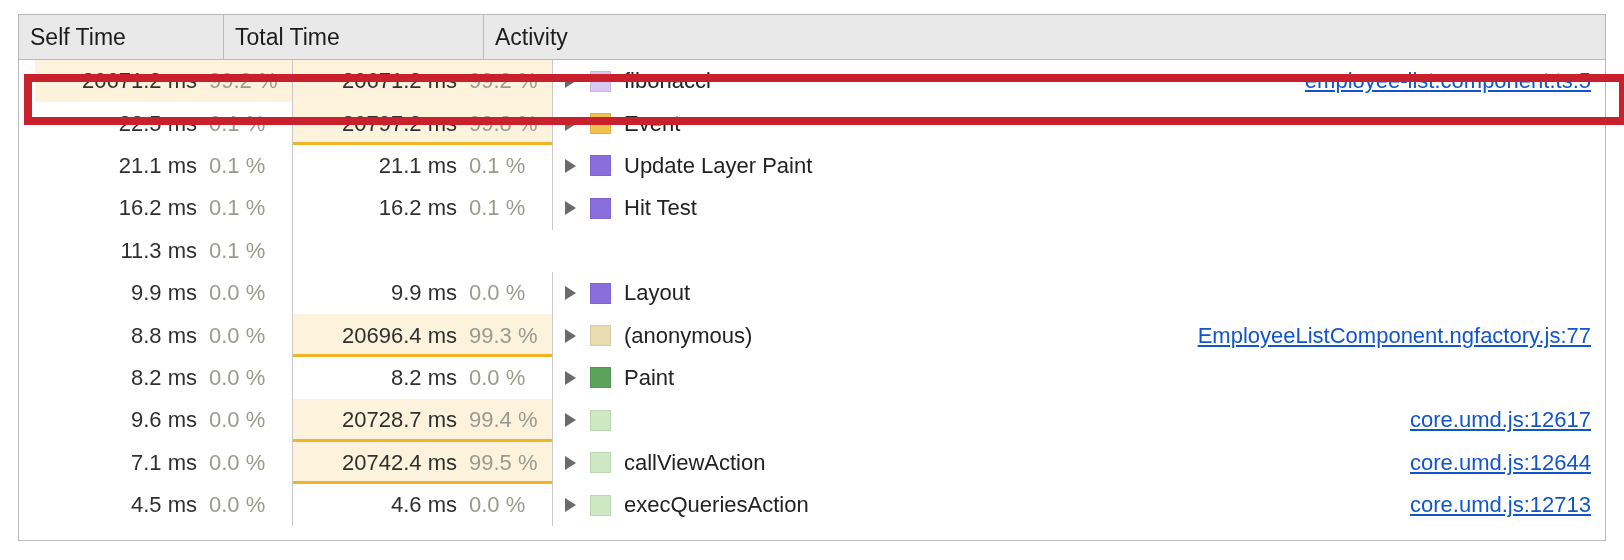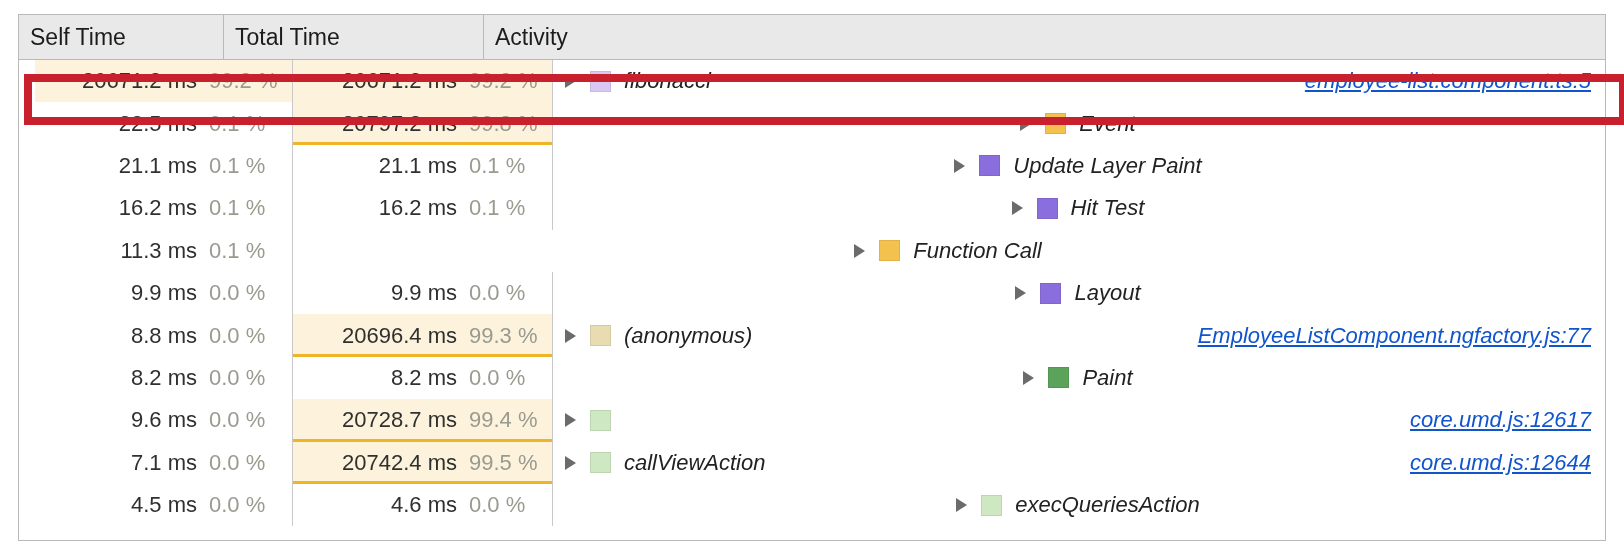--- a/index.html
+++ b/index.html
@@ -96,26 +96,25 @@
   .pct {
     color: #9a9a8f;
     width: 74px;
     text-align: left;
     margin-left: 12px;
   }
 
   
   .cell.act {
     flex: 1;
-    justify-content: center;
+    justify-content: flex-start;
     padding-right: 14px;
     padding-left: 12px;
     border-right: none;
     overflow: hidden;
-    font-style: italic;
   }
   .tri {
     width: 0; height: 0;
     border-left: 11px solid #6b6b6b;
     border-top: 7.5px solid transparent;
     border-bottom: 7.5px solid transparent;
     flex: 0 0 auto;
     margin-right: 14px;
   }
   .swatch {
@@ -228,25 +227,20 @@
           <span class="tri"></span>
           <span class="swatch" style="background: rgb(139, 110, 222);"></span>
           <span class="act-name">Hit Test</span>
         </div>
       </div>
       <div class="row">
         <div class="cell self">
           <span class="num">11.3 ms</span>
           <span class="pct">0.1 %</span>
         </div>
-        <div class="cell act">
-          <span class="tri"></span>
-          <span class="swatch" style="background: rgb(242, 193, 78);"></span>
-          <span class="act-name">Function Call</span>
-        </div>
       </div>
       <div class="row">
         <div class="cell self">
           <span class="num">9.9 ms</span>
           <span class="pct">0.0 %</span>
         </div>
         <div class="cell total">
           <span class="num">9.9 ms</span>
           <span class="pct">0.0 %</span>
         </div>
@@ -327,18 +321,19 @@
           <span class="pct">0.0 %</span>
         </div>
         <div class="cell total">
           <span class="num">4.6 ms</span>
           <span class="pct">0.0 %</span>
         </div>
         <div class="cell act">
           <span class="tri"></span>
           <span class="swatch" style="background: rgb(207, 232, 196);"></span>
           <span class="act-name">execQueriesAction</span>
+          <span class="src-link">core.umd.js:12713</span>
         </div>
       </div>
     </div>
 
   <div id="highlight-box"></div>
 </div>
 
 </body></html>

